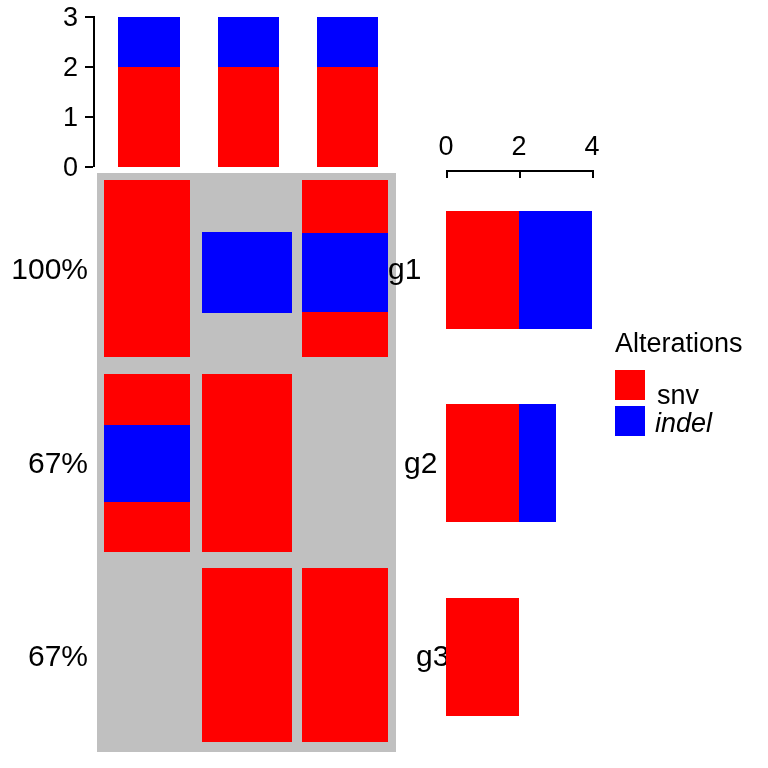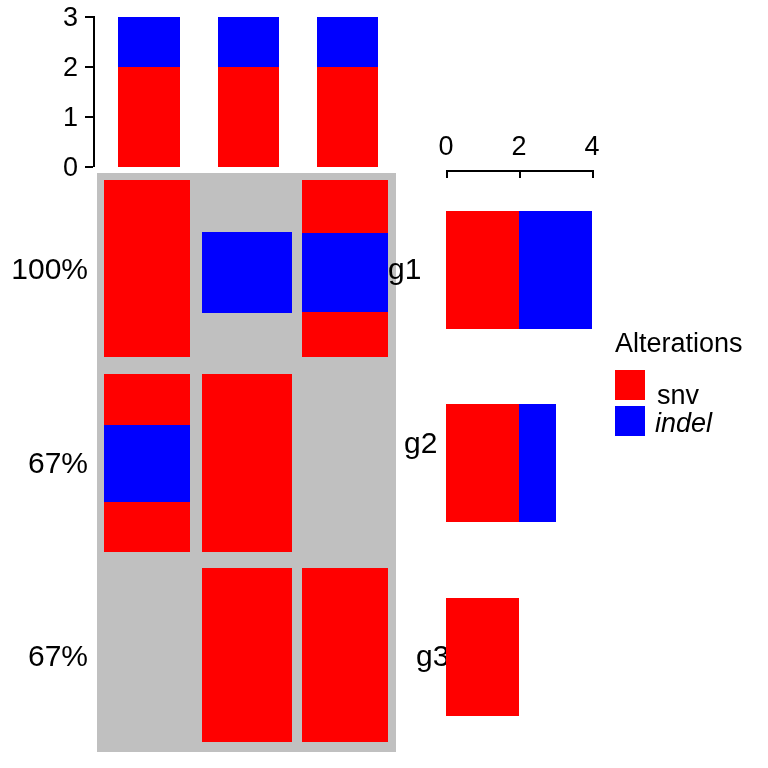--- a/index.html
+++ b/index.html
@@ -161,21 +161,21 @@
     <div class="hm-cell snv" style="left:105px; top:395px; width:90px; height:174px;"></div>
 
     <div class="hm-cell snv" style="left:205px; top:395px; width:86px; height:174px;"></div>
   </div>
 
   <div class="pct-label" style="left:0px; top:254px; width:88px;">100%</div>
   <div class="pct-label" style="left:0px; top:448px; width:88px;">67%</div>
   <div class="pct-label" style="left:0px; top:641px; width:88px;">67%</div>
 
   <div class="row-label" style="left:388px; top:254px; width:60px;">g1</div>
-  <div class="row-label" style="left:404px; top:428px; width:60px;">g2</div>
+  <div class="row-label" style="left:404px; top:448px; width:60px;">g2</div>
   <div class="row-label" style="left:404px; top:641px; width:60px;margin-left:12px;">g3</div>
 
   <div class="abs" style="left:420px; top:173px; width:200px; height:579px;">
 
     <div class="bar-seg snv" style="left:26px; top:38px; width:73px; height:118px;"></div>
     <div class="bar-seg indel" style="left:99px; top:38px; width:73px; height:118px;"></div>
 
     <div class="bar-seg snv" style="left:26px; top:231px; width:73px; height:118px;"></div>
     <div class="bar-seg indel" style="left:99px; top:231px; width:37px; height:118px;"></div>
 

